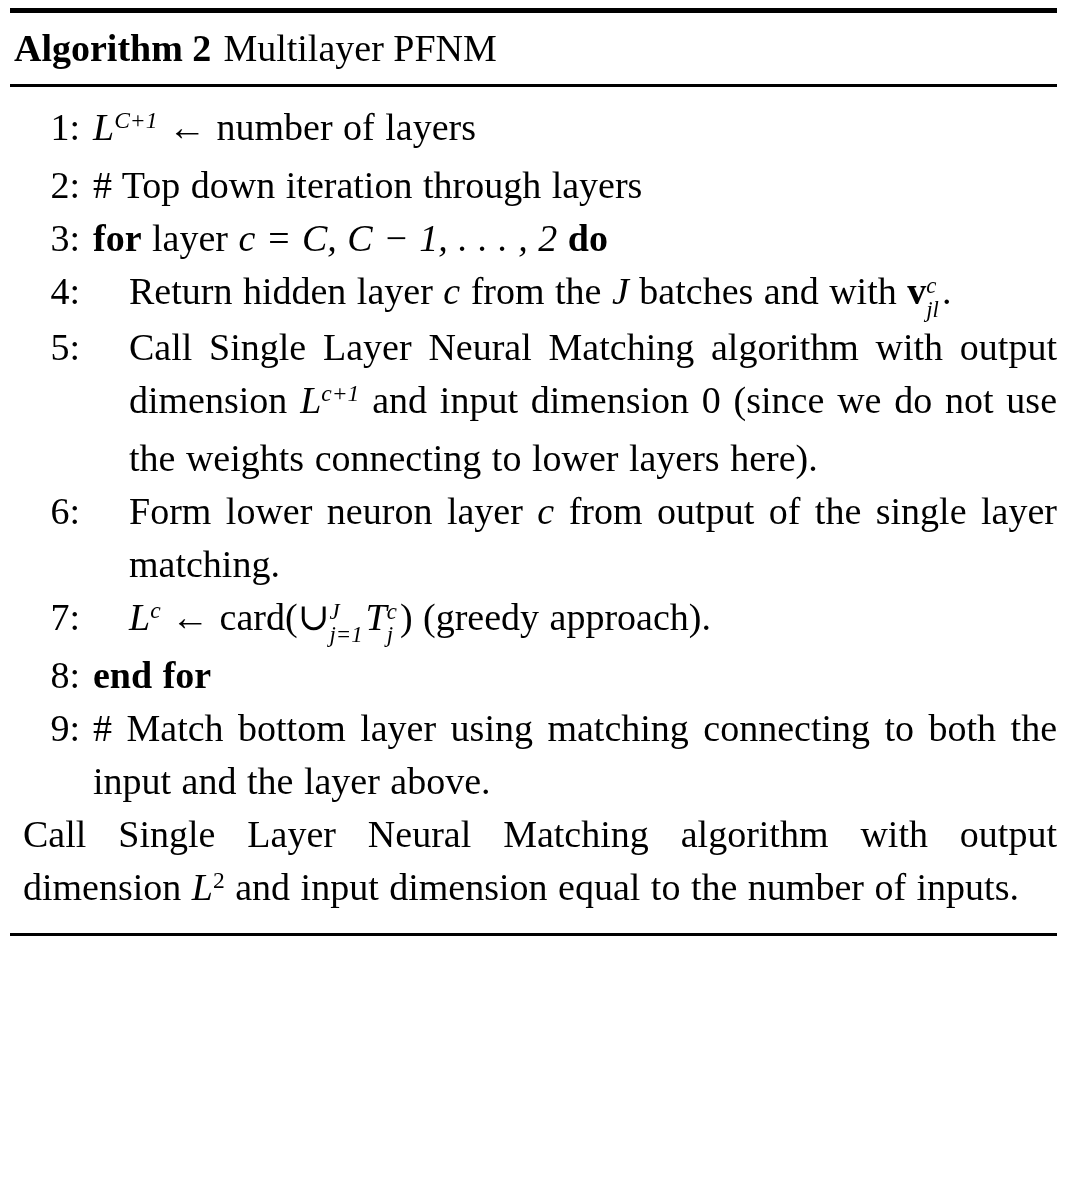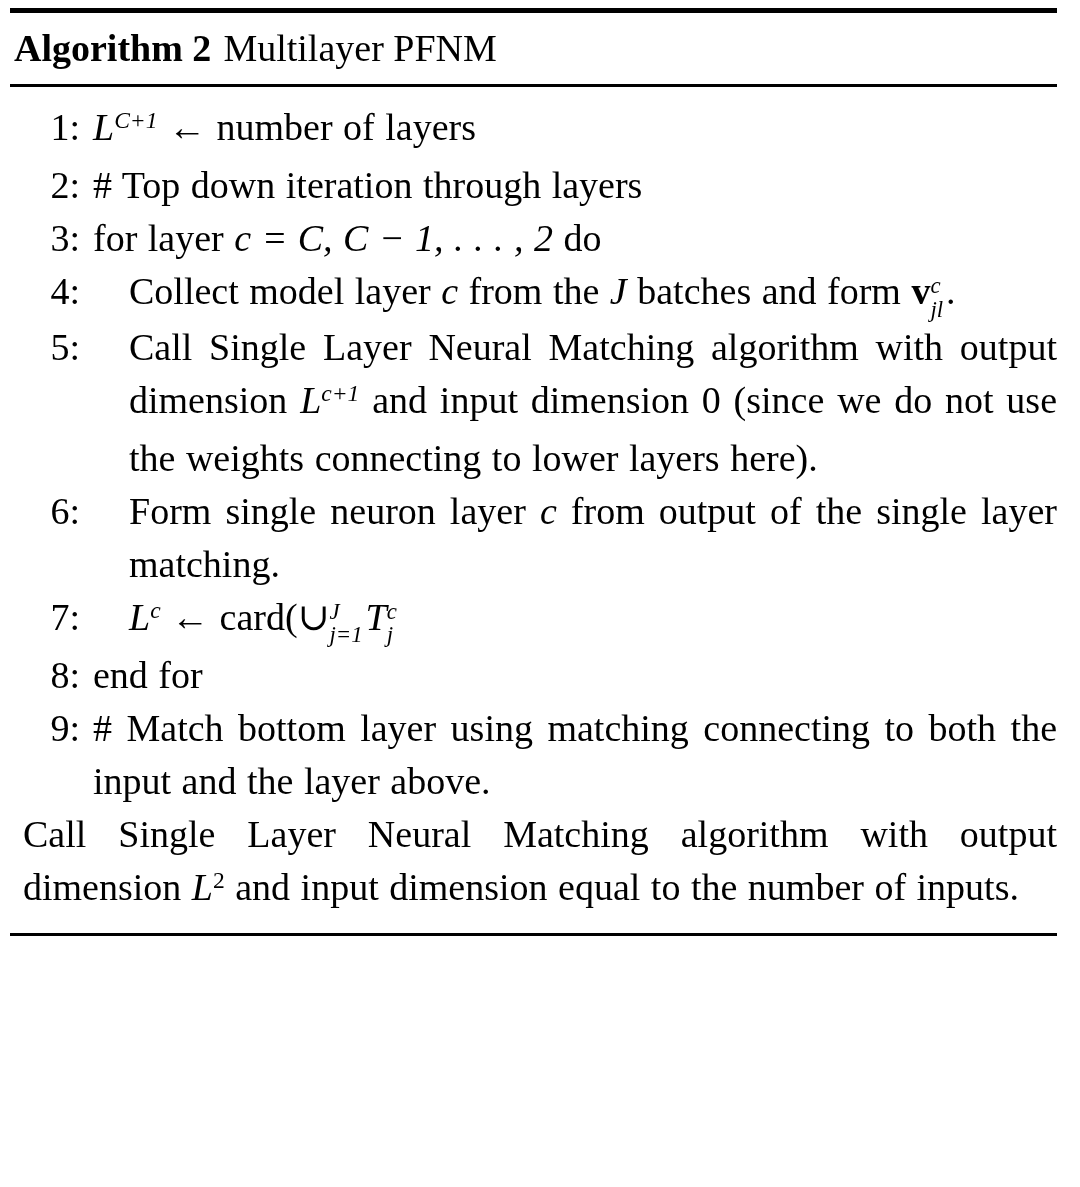--- a/index.html
+++ b/index.html
@@ -19,21 +19,21 @@
     line-height: 53px;
     padding: 9px 4px 9px 4px;
   }
   .header .lbl { font-weight: bold; }
   .header .ttl { margin-left: 12px; }
   .body { padding: 14px 0 14px 0; }
   .row { display: flex; font-size: 38px; line-height: 53px; }
   .num { flex: 0 0 70px; width: 70px; text-align: right; }
   .txt { flex: 1; padding-left: 13px; text-align: justify; word-spacing: 1px; }
   .txt.indent { padding-left: 49px; }
-  .kw { font-weight: normal; }
+  .kw { font-weight: bold; }
   .mi { font-style: italic; }
   .mbf { font-weight: bold; }
   .sp { font-size: 0.62em; position: relative; top: -0.5em; }
   .ss {
     display: inline-block;
     vertical-align: -0.55em;
     font-size: 0.6em;
     line-height: 1.02;
     margin-right: 3px;
     text-align: left;
@@ -63,36 +63,36 @@
       <div class="txt"><span># Top down iteration through layers</span></div>
     </div>
 
     <div class="row">
       <span class="num">3:</span>
       <div class="txt"><span class="kw">for</span><span> layer </span><span class="mi">c = C, C − 1, . . . , 2 </span><span class="kw">do</span></div>
     </div>
 
     <div class="row">
       <span class="num">4:</span>
-      <div class="txt indent"><span>Collect model layer </span><span class="mi">c</span><span> from the </span><span class="mi">J</span><span> batches and form </span><span class="mbf">v</span><span class="ss"><span class="mi">c</span><span class="mi">jl</span></span><span>.</span></div>
+      <div class="txt indent"><span>Return hidden layer </span><span class="mi">c</span><span> from the </span><span class="mi">J</span><span> batches and with </span><span class="mbf">v</span><span class="ss"><span class="mi">c</span><span class="mi">jl</span></span><span>.</span></div>
     </div>
 
     <div class="row">
       <span class="num">5:</span>
       <div class="txt indent"><span>Call Single Layer Neural Matching algorithm with output dimension </span><span class="mi">L</span><span class="sp mi">c+1</span><span> and input dimension 0 (since we do not use the weights connecting to lower layers here).</span></div>
     </div>
 
     <div class="row">
       <span class="num">6:</span>
-      <div class="txt indent"><span>Form single neuron layer </span><span class="mi">c</span><span> from output of the single layer matching.</span></div>
+      <div class="txt indent"><span>Form lower neuron layer </span><span class="mi">c</span><span> from output of the single layer matching.</span></div>
     </div>
 
     <div class="row">
       <span class="num">7:</span>
-      <div class="txt indent"><span class="mi">L</span><span class="sp mi">c</span><span> ← card(</span><span>∪</span><span class="ss"><span class="mi">J</span><span class="mi">j=1</span></span><span class="mi">T</span><span class="ss"><span class="mi">c</span><span class="mi">j</span></span></div>
+      <div class="txt indent"><span class="mi">L</span><span class="sp mi">c</span><span> ← card(</span><span>∪</span><span class="ss"><span class="mi">J</span><span class="mi">j=1</span></span><span class="mi">T</span><span class="ss"><span class="mi">c</span><span class="mi">j</span></span><span>) (greedy approach).</span></div>
     </div>
 
     <div class="row">
       <span class="num">8:</span>
       <div class="txt"><span class="kw">end for</span></div>
     </div>
 
     <div class="row">
       <span class="num">9:</span>
       <div class="txt"><span># Match bottom layer using matching connecting to both the input and the layer above.</span></div>

